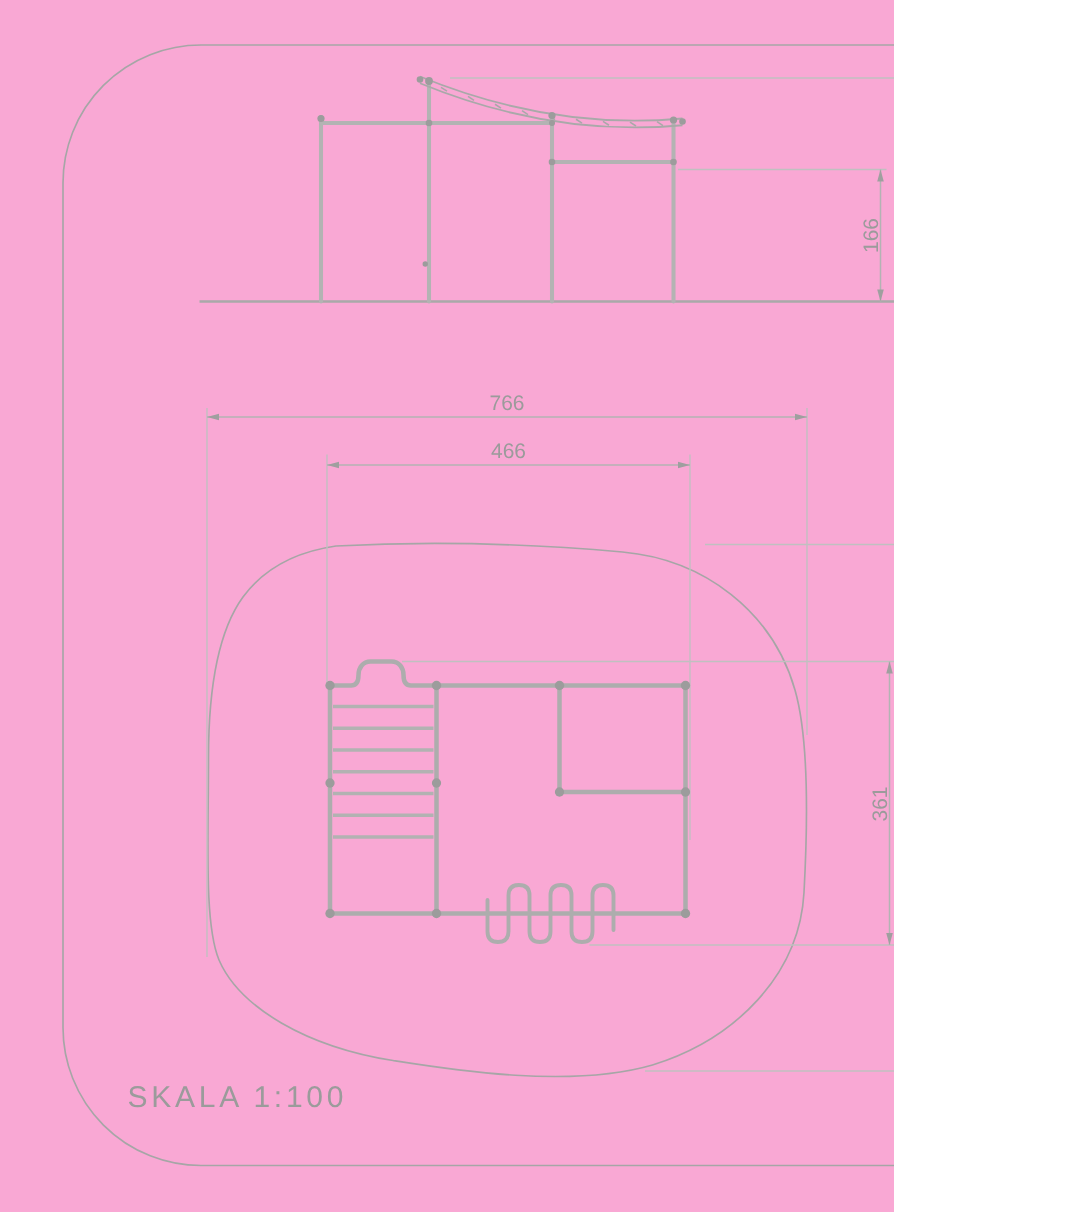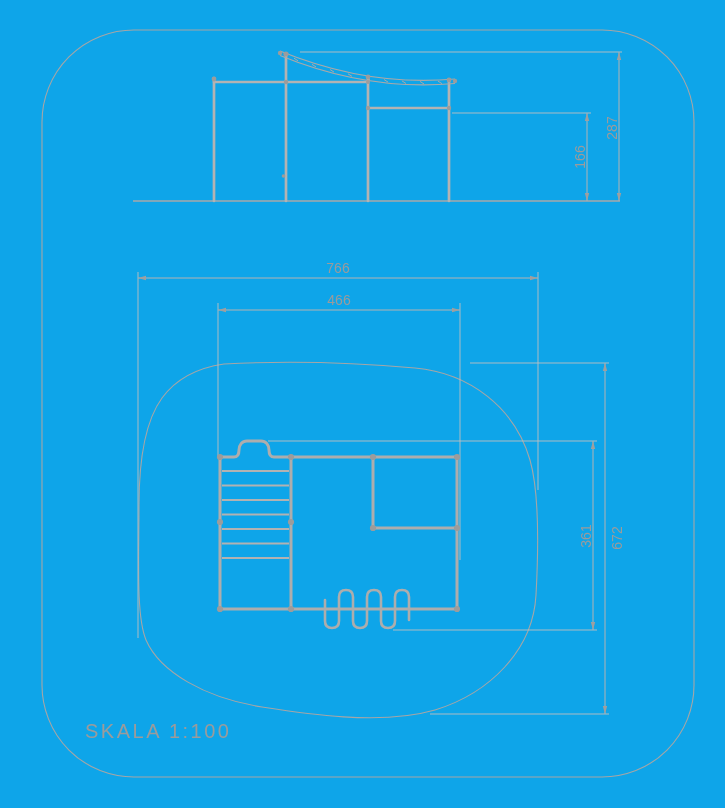--- a/index.html
+++ b/index.html
@@ -1,16 +1,16 @@
 <!DOCTYPE html>
 <html><head>
 <meta charset="utf-8">
 <style>
   html,body{margin:0;padding:0;background:#ffffff;}
-  .stage{position:relative;width:725px;height:808px;background:#0ea5e9;overflow:hidden;
+  .stage{position:relative;width:596px;height:808px;background:#f9a8d4;overflow:hidden;
          font-family:"Liberation Sans",sans-serif;}
   svg{display:block;}
   .border-line{fill:none;stroke:#a6a6a6;stroke-width:1.1;}
   .blob{fill:none;stroke:#a6a6a6;stroke-width:1.1;}
   .ground{stroke:#a9a9a9;stroke-width:1.6;}
   .tube{fill:none;stroke:#adadad;stroke-width:3;stroke-linecap:round;stroke-linejoin:round;}
   .tube-el{fill:none;stroke:#b3b3b3;stroke-width:2.7;stroke-linecap:round;}
   .beam{fill:none;stroke:#a9a9a9;stroke-width:1.2;}
   .rung{stroke:#b2b2b2;stroke-width:2.2;}
   .beamrung{stroke:#a9a9a9;stroke-width:1;}

